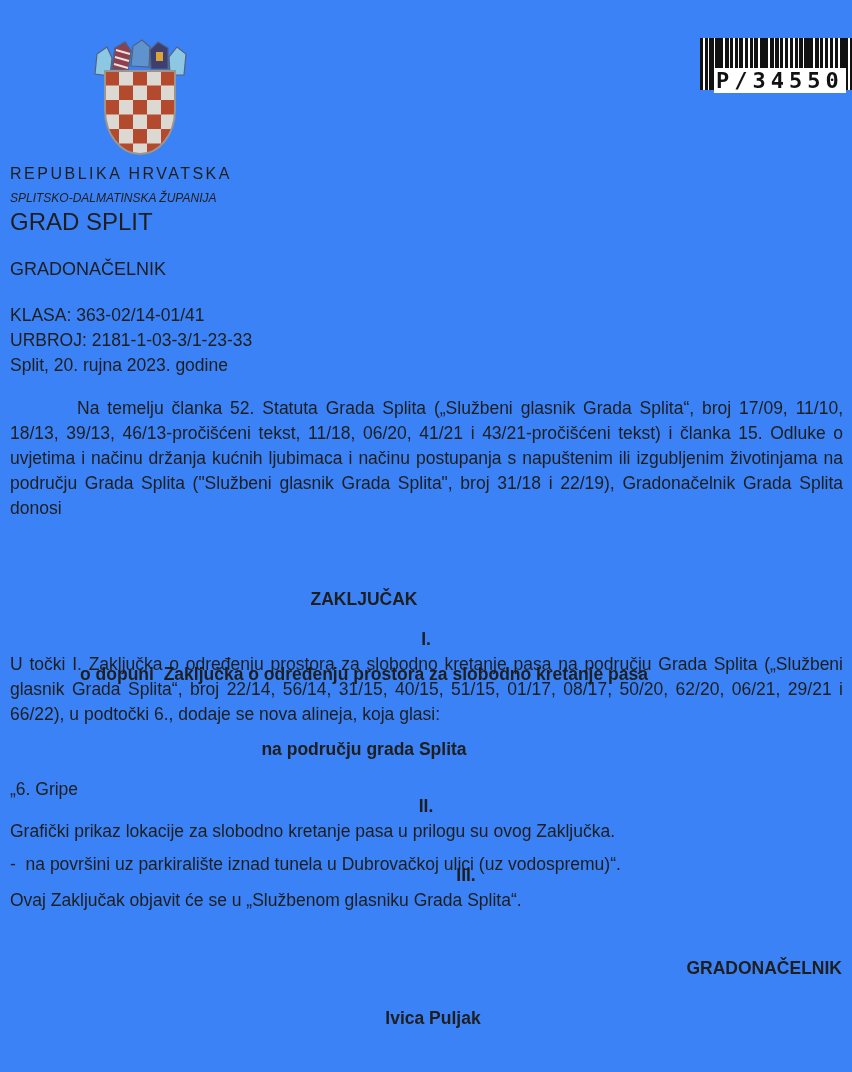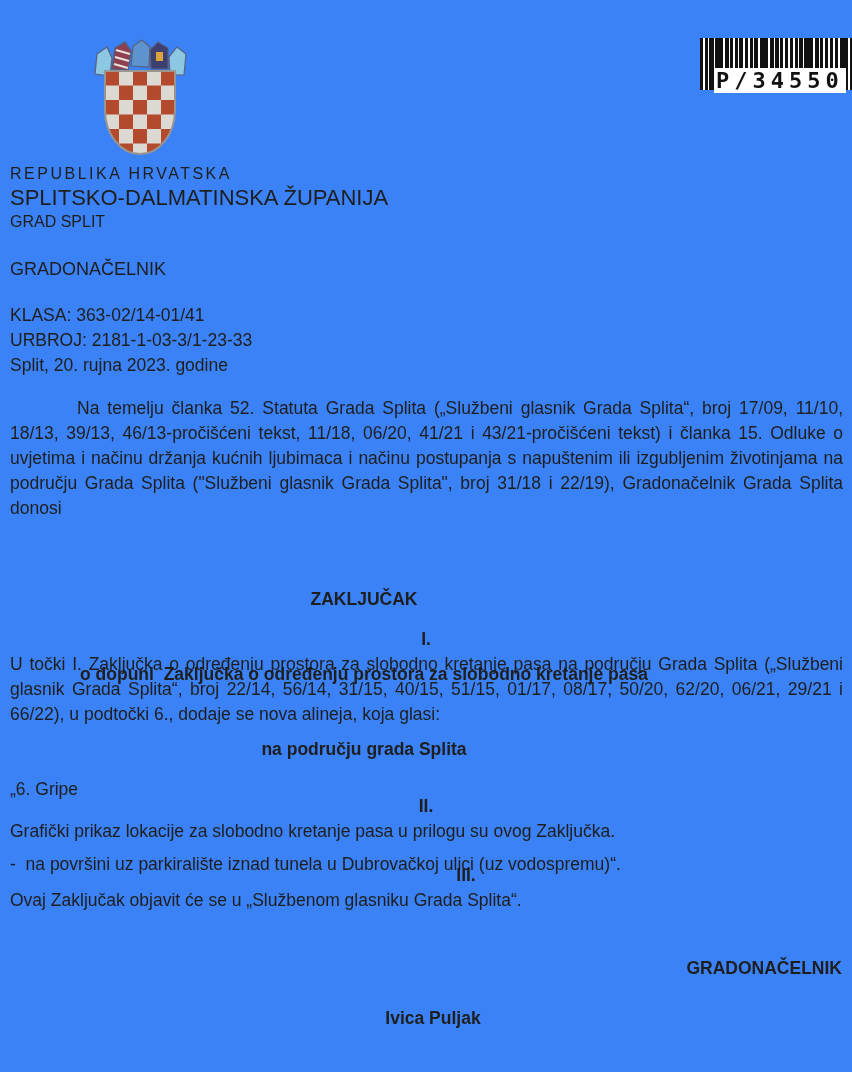--- a/index.html
+++ b/index.html
@@ -26,22 +26,22 @@
     position:absolute;left:14px;top:30px;
     font-family:"DejaVu Sans Mono", monospace;
     font-weight:bold;font-size:22px;letter-spacing:5px;
     background:#fff;color:#111;padding:0 2px;
     white-space:nowrap;
   }
   
   .tx{position:absolute;font-size:17.5px;line-height:25px;color:#1e1e1e;}
   .header-block{left:10px;top:161px;}
   .header-block .country{font-weight:normal;font-size:16px;letter-spacing:2.5px;line-height:25px;}
-  .header-block .county{font-size:22px;line-height:24px;}
-  .header-block .city{font-size:16px;line-height:24px;}
+  .header-block .county{font-size:12px;line-height:24px;font-style:italic;}
+  .header-block .city{font-size:24px;line-height:24px;}
   .office-line{left:10px;top:257px;font-size:18px;}
   .meta-block{left:10px;top:303px;}
   .meta-block div{line-height:25px;}
   .preamble{
     left:10px;top:396px;width:833px;
     text-align:justify;text-indent:67px;
   }
   .doc-title{
     left:0;top:537px;width:728px;
     text-align:center;font-weight:bold;

